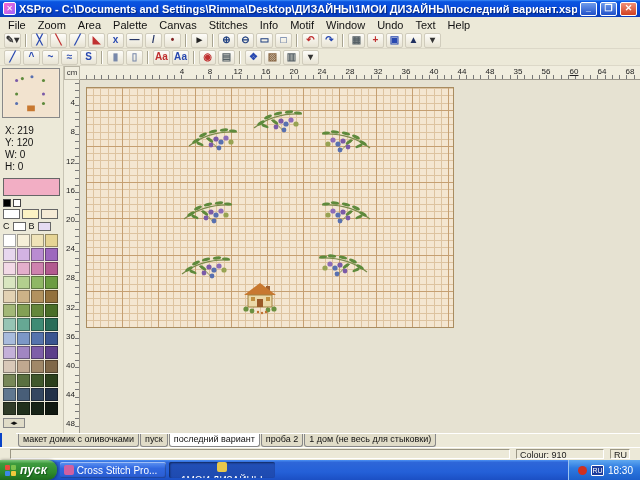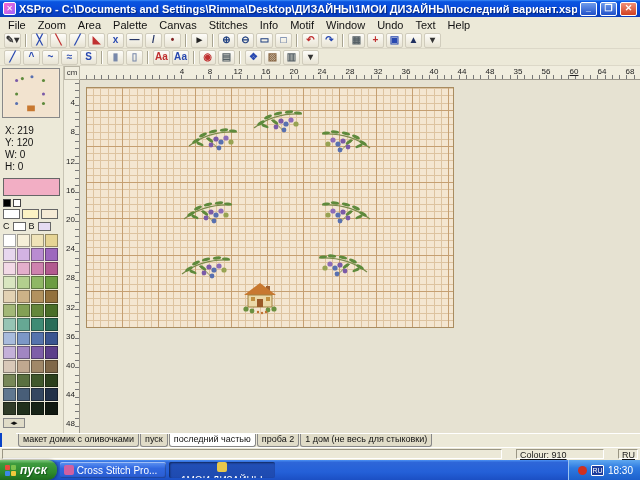--- a/index.html
+++ b/index.html
@@ -77,21 +77,21 @@
   .pal-scroll{width:22px;height:10px;margin:3px 1px 0;border:1px solid #888;background:#E0DCC8;
     font-size:7px;line-height:8px;text-align:center;}
 
   
   .tabsbar{position:absolute;left:16px;right:0;bottom:33px;height:14px;display:flex;
     background:#ECE9D8;border-top:1px solid #fff;overflow:hidden;padding-left:2px;}
   .tab{font-size:9px;line-height:11px;padding:0 4px;margin-right:1px;white-space:nowrap;
     background:#E0DCC8;border:1px solid #888;border-top:none;border-radius:0 0 3px 3px;}
   .tab.active{background:#FFFFFF;}
   .statusbar{position:absolute;left:0;right:0;bottom:20px;height:13px;background:#ECE9D8;
-    display:flex;gap:14px;align-items:stretch;padding:1px 2px;border-top:1px solid #fff;text-decoration:underline;}
+    display:flex;gap:6px;align-items:stretch;padding:1px 10px;border-top:1px solid #fff;}
   .spanel{border:1px solid;border-color:#9A9684 #FFF #FFF #9A9684;font-size:9px;
     line-height:10px;padding:0 3px;color:#222;}
   .sp-spacer{flex:1;}
   .sp-colour{width:88px;}
   .sp-lang{width:20px;text-align:center;}
   .taskbar{position:absolute;left:0;right:0;bottom:0;height:20px;display:flex;align-items:center;
     background:linear-gradient(180deg,#4A90F4 0%,#2E66D8 12%,#2460D8 60%,#1B4FC4 100%);}
   .start{height:20px;display:flex;align-items:center;gap:4px;padding:0 10px 0 5px;
     background:linear-gradient(180deg,#7CC77C 0%,#3D9B3D 18%,#2E8A2E 62%,#1E6B1E 100%);
     border-radius:0 9px 9px 0;color:#fff;font-weight:bold;font-style:italic;font-size:12px;
@@ -460,21 +460,21 @@
     <circle cx="24" cy="32" r="1.2" fill="#C07030"></circle>
     <circle cx="28" cy="31" r="1.2" fill="#C07030"></circle>
   </svg>
         </div>
     </div>
   </div>
 
   <div class="tabsbar" id="tabsbar">
       <div class="tab">макет домик с оливочками</div>
       <div class="tab">пуск</div>
-      <div class="tab active">последний частью</div>
+      <div class="tab active">последний вариант</div>
       <div class="tab">проба 2</div>
       <div class="tab">1 дом (не весь для стыковки)</div>
     </div>
 
   <div class="statusbar">
     <div class="spanel sp-spacer"></div>
     <div class="spanel sp-colour">Colour: 910</div>
     <div class="spanel sp-lang">RU</div>
   </div>
 

